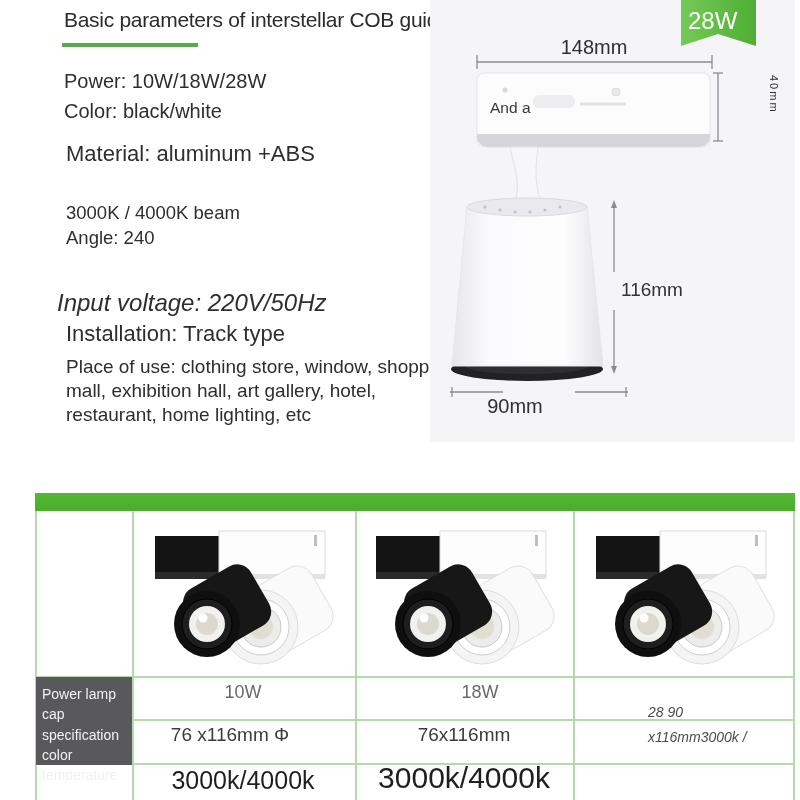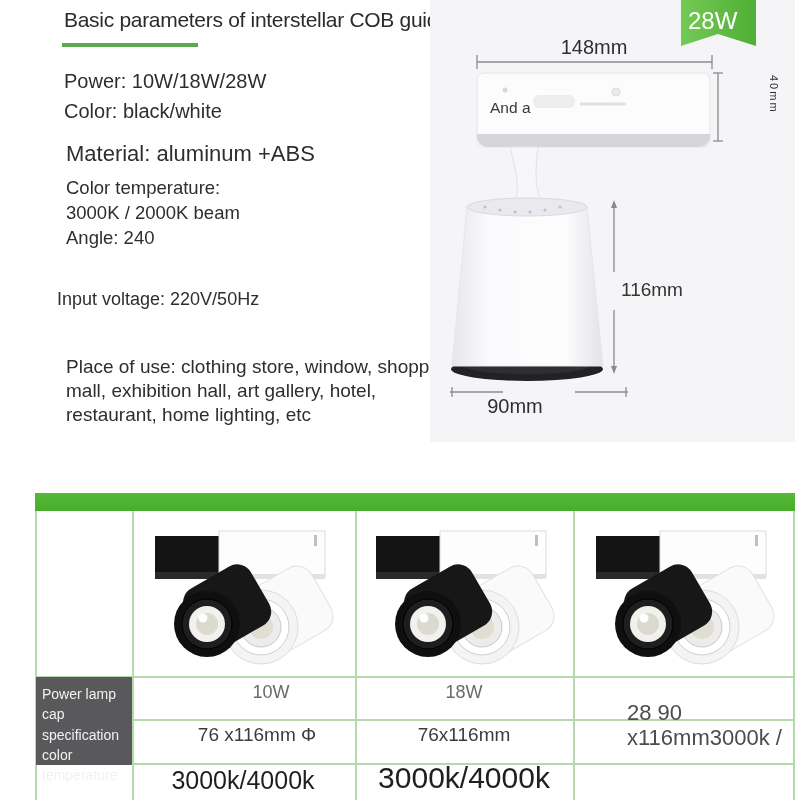--- a/index.html
+++ b/index.html
@@ -29,37 +29,37 @@
   .photo-cell { top:522px; width:200px; height:150px; }
   .row-label-cell {
     left:36px; top:677px; width:96px; height:88px; background:#59595b;
     color:#f2f2f2; font-size:14px; line-height:1.45; padding:7px 5px 0 6px;
   }
   .cell-text { white-space:nowrap; }
   .val-power { font-size:18px; color:#6a6a6a; transform:translateX(-50%); }
   .val-size  { font-size:19px; color:#3c3c3c; transform:translateX(-50%); }
   .val-temp  { font-size:25px; color:#1f1f1f; transform:translateX(-50%); }
   .val-temp-big { font-size:30px; }
-  .combined-block { left:627px; top:700px; font-size:22px; line-height:25px; color:#4c4c4c; }
+  .combined-block { left:648px; top:700px; font-size:14px; line-height:25px; color:#4c4c4c;font-style:italic; }
 </style>
 </head>
 <body>
 
 <div id="stage">
 
   <div class="abs page-title">Basic parameters of interstellar COB guide light</div>
   <div class="abs title-underline"></div>
 
   <div class="abs spec spec-md" style="left:64px; top:70px;text-align:center;">Power: 10W/18W/28W</div>
   <div class="abs spec spec-lg" style="left:66px; top:141px;">Material: aluminum +ABS</div>
   <div class="abs spec spec-md" style="left:64px; top:100px;">Color: black/white</div>
-  <div class="abs spec spec-sm" style="left:66px; top:177px;">Color temperature:</div>
-  <div class="abs spec spec-sm" style="left:66px; top:202px;">3000K / 2000K beam</div>
+  <div class="abs spec spec-sm" style="left:66px; top:202px;">3000K / 4000K beam</div>
   <div class="abs spec spec-sm" style="left:66px; top:227px;">Angle: 240</div>
-  <div class="abs spec" style="left:57px; top:289px; font-size:18px;">Input voltage: 220V/50Hz</div>
+  <div class="abs spec" style="left:57px; top:289px; font-size:24px;font-style:italic;">Input voltage: 220V/50Hz</div>
+  <div class="abs spec spec-lg" style="left:66px; top:321px;">Installation: Track type</div>
   <div class="abs spec place-of-use">Place of use: clothing store, window, shopping mall, exhibition hall, art gallery, hotel, restaurant, home lighting, etc</div>
 
   <svg class="abs diagram-panel" viewBox="0 0 365 442" width="365" height="442">
     <defs>
       <linearGradient id="coneGrad" x1="0" y1="0" x2="1" y2="0">
         <stop offset="0" stop-color="#e7e7eb"></stop>
           <stop offset="0.25" stop-color="#fbfbfd"></stop>
         <stop offset="0.75" stop-color="#fdfdfe"></stop>
           <stop offset="1" stop-color="#e3e3e8"></stop>
       </linearGradient>
@@ -221,24 +221,24 @@
       <circle cx="64" cy="102" r="33" fill="#0f0f0f"></circle>
       <circle cx="64" cy="102" r="25" fill="#1e1e1e" stroke="#000"></circle>
       <circle cx="64" cy="102" r="18" fill="#f1f1ee"></circle>
       <circle cx="64" cy="102" r="11" fill="#dcd9d0"></circle>
       <circle cx="60" cy="96" r="4.5" fill="#ffffff"></circle>
     </g>
   </svg>
 
   <div class="abs row-label-cell">Power lamp cap specification color temperature</div>
 
-  <div class="abs cell-text val-power" style="left:243px; top:682px;margin-left:28px;">10W</div>
-  <div class="abs cell-text val-power" style="left:464px; top:682px;">18W</div>
-
-  <div class="abs cell-text val-size" style="left:257px; top:724px;">76 x116mm Φ</div>
+  <div class="abs cell-text val-power" style="left:243px; top:682px;">10W</div>
+  <div class="abs cell-text val-power" style="left:480px; top:682px;">18W</div>
+
+  <div class="abs cell-text val-size" style="left:230px; top:724px;">76 x116mm Φ</div>
   <div class="abs cell-text val-size" style="left:464px; top:724px;">76x116mm</div>
 
   <div class="abs cell-text val-temp" style="left:243px; top:766px;">3000k/4000k</div>
   <div class="abs cell-text val-temp val-temp-big" style="left:464px; top:761px;">3000k/4000k</div>
 
   <div class="abs combined-block">
     <div>28 90</div>
     <div>x116mm3000k /</div>
   </div>
 

